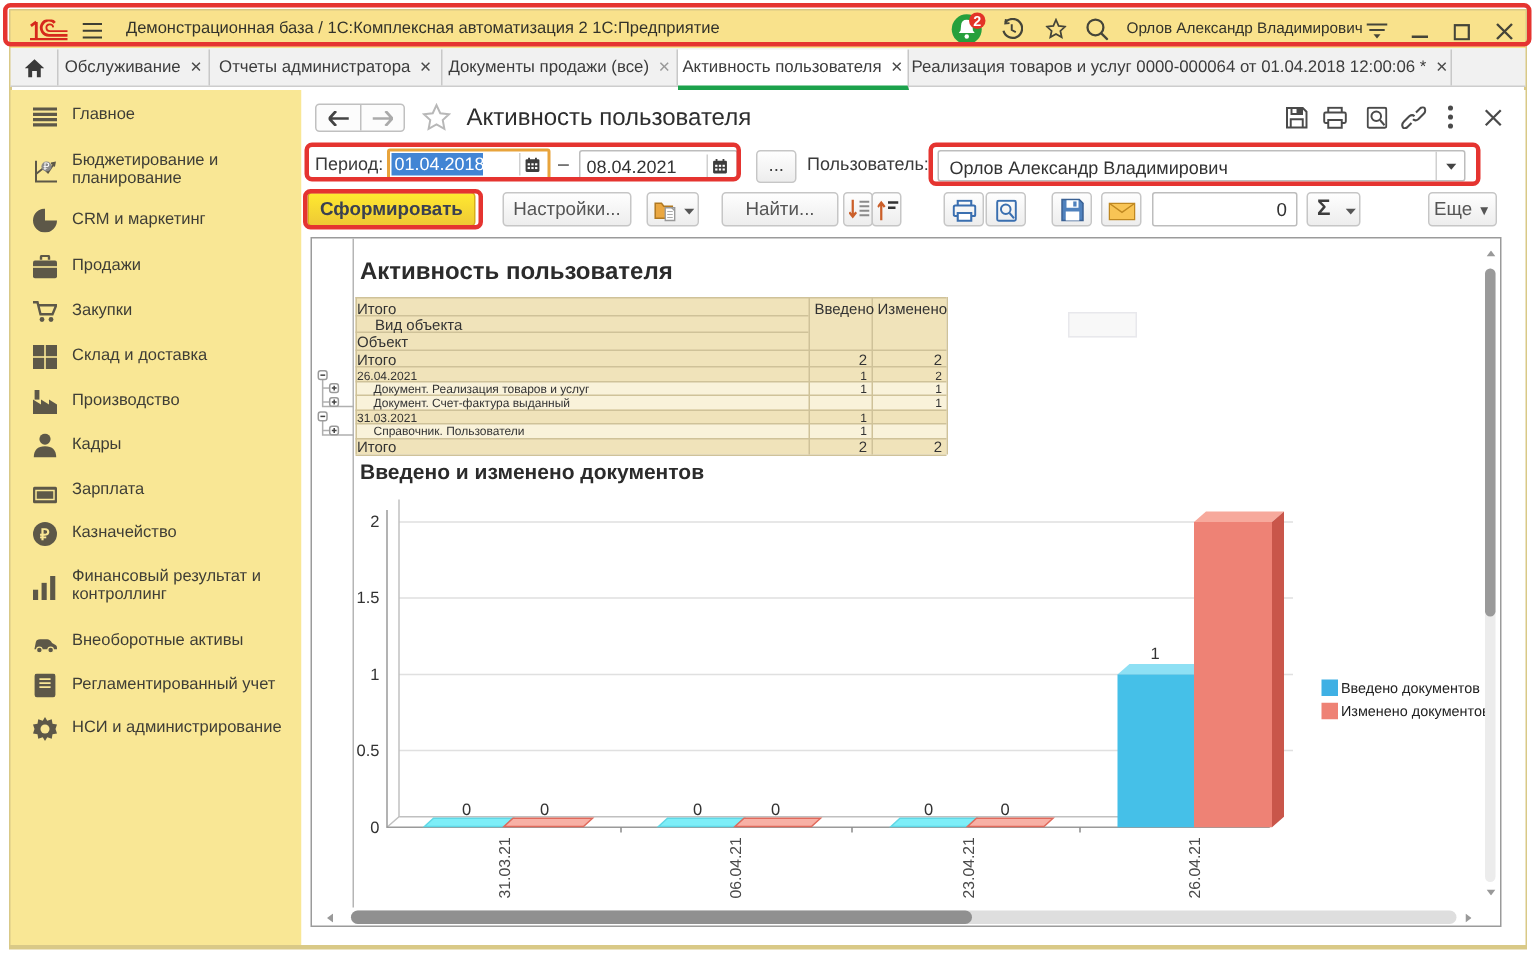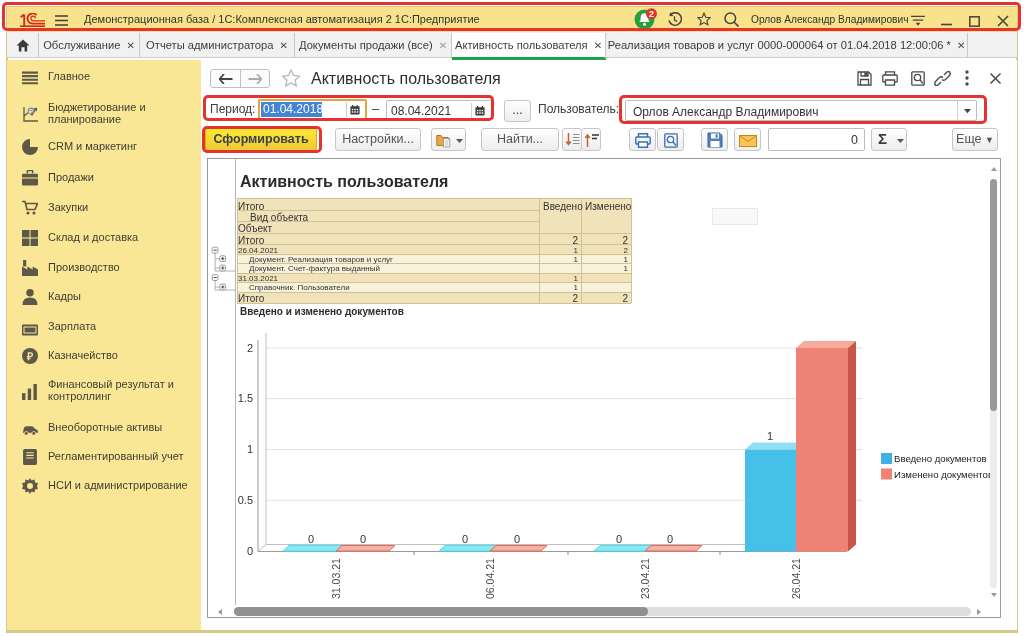--- a/index.html
+++ b/index.html
@@ -471,21 +471,21 @@
         </g>
         <g stroke="#444" stroke-width="1">
           <path d="M3.6 10.1 H6.8"></path>
           <path d="M11.2 18.7 H14.4 M12.8 17.1 V20.3"></path>
           <path d="M11.2 28 H14.4 M12.8 26.4 V29.6"></path>
           <path d="M3.6 37.6 H6.8"></path>
           <path d="M11.2 47 H14.4 M12.8 45.4 V48.6"></path>
         </g>
       </svg>
     </div>
-    <div class="abs" style="left:240px;top:306px;font-size:10px;font-weight:bold;color:#2b2b2b;">Введено и изменено документов</div>
+    <div class="abs" style="left:240px;top:306px;font-size:14px;font-weight:bold;color:#2b2b2b;">Введено и изменено документов</div>
 
     <svg id="chart" class="abs" style="left:207px;top:320px" width="792" height="285" viewBox="0 0 792 285">
 
       <g stroke="#e0e0e0" stroke-width="1">
         <path d="M59 28 H655 M59 78.6 H655 M59 129.6 H655 M59 180.3 H655"></path>
       </g>
 
       <path d="M51 231.5 L59 224.5 L647 224.5" stroke="#c0c0c0" fill="none"></path>
       <path d="M51 20 L51 231.5 L639 231.5 L647 224.5" stroke="#9a9a9a" fill="none"></path>
       <path d="M59 13 L59 224.5" stroke="#c0c0c0"></path>

